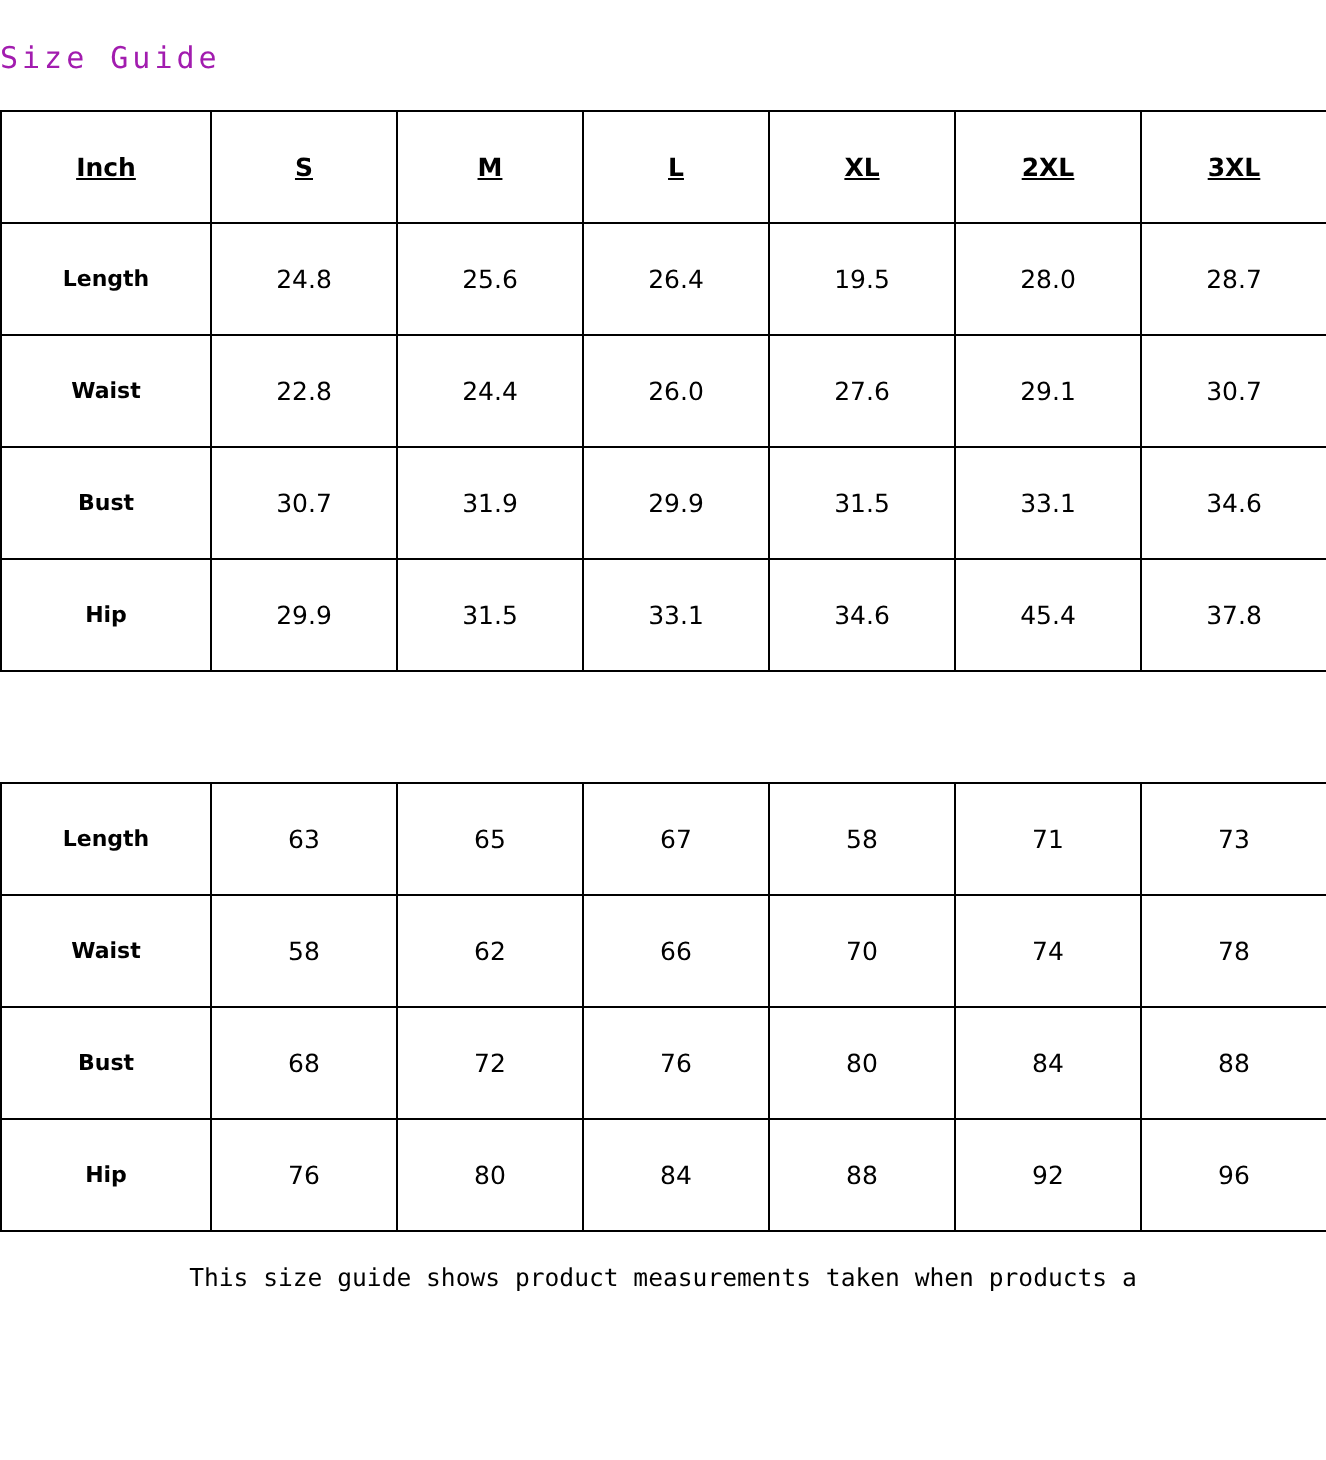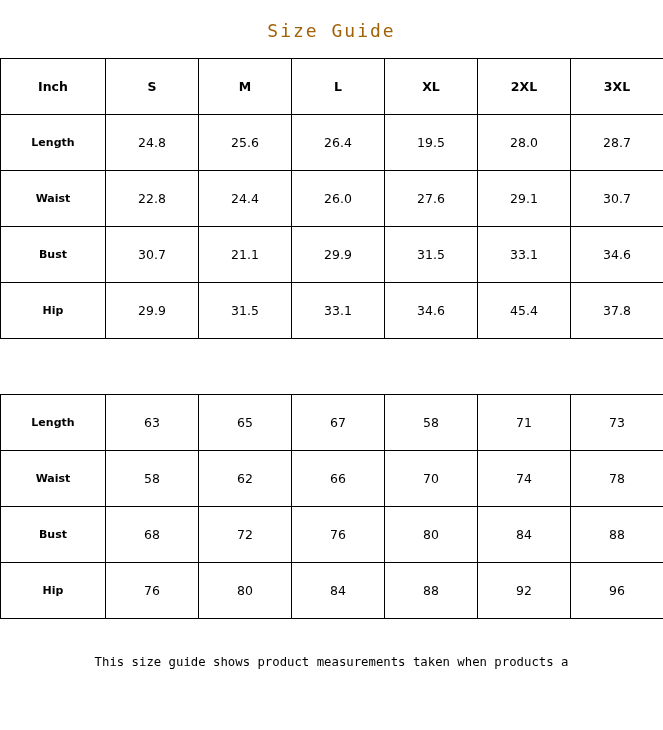--- a/index.html
+++ b/index.html
@@ -17,25 +17,24 @@
   }
   .page {
     width: 663px;
     height: 730px;
     position: relative;
     background: #ffffff;
     display: flex;
     flex-direction: column;
   }
   .title {
-    text-align: center;
     font-family: "DejaVu Sans Mono", monospace;
-    font-size: 18px;
+    font-size: 15px;
     letter-spacing: 2px;
-    color: #a16207;
+    color: #a21caf;
     padding-top: 21px;
     padding-bottom: 17px;
     line-height: 1.1;
   }
   table.size-table {
     border-collapse: collapse;
     width: 663px;
     table-layout: fixed;
   }
   table.size-table td {
@@ -44,20 +43,21 @@
     vertical-align: middle;
     font-family: "DejaVu Sans", sans-serif;
     font-size: 12.5px;
     color: #000000;
     height: 56px;
     padding: 0;
   }
   table.size-table td.hdr {
     font-weight: bold;
     font-size: 12.5px;
+    text-decoration: underline;
   }
   table.size-table td.rowlabel {
     font-weight: bold;
     font-size: 11px;
   }
   
   col.c0 { width: 105px; }
   col.cx { width: 93px; }
   .gap {
     height: 55px;
@@ -68,21 +68,21 @@
   .second-table td { border-top: 1px solid #000000; }
   .footnote {
     font-family: "DejaVu Sans Mono", monospace;
     font-size: 12.3px;
     line-height: 1.55;
     text-align: center;
     color: #000000;
     padding: 14px 18px 0 18px;
     word-break: break-all;
   }
-  .footnote span { display: block; margin-top: 20px; }
+  .footnote span { display: block; }
 </style>
 </head>
 <body>
 
 <div class="page">
 
   <div class="title">Size Guide</div>
 
   <table class="size-table first-table">
     <colgroup>
@@ -118,21 +118,21 @@
         <td>22.8</td>
         <td>24.4</td>
         <td>26.0</td>
         <td>27.6</td>
         <td>29.1</td>
         <td>30.7</td>
       </tr>
       <tr>
         <td class="rowlabel">Bust</td>
         <td>30.7</td>
-        <td>21.1</td>
+        <td>31.9</td>
         <td>29.9</td>
         <td>31.5</td>
         <td>33.1</td>
         <td>34.6</td>
       </tr>
       <tr>
         <td class="rowlabel">Hip</td>
         <td>29.9</td>
         <td>31.5</td>
         <td>33.1</td>

